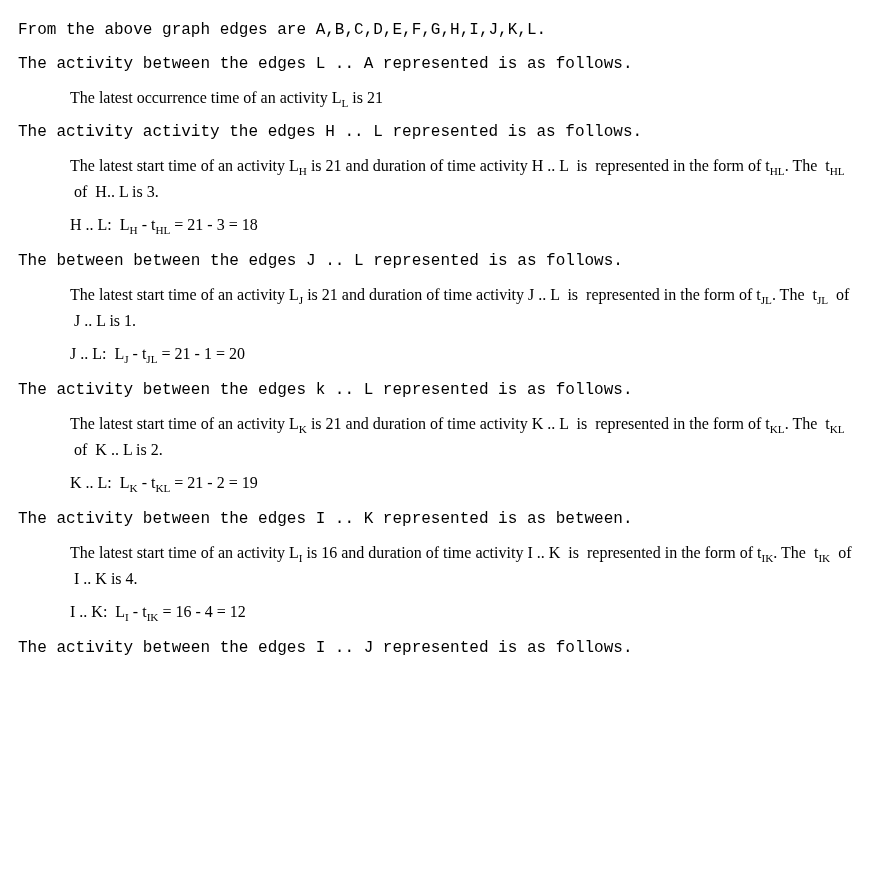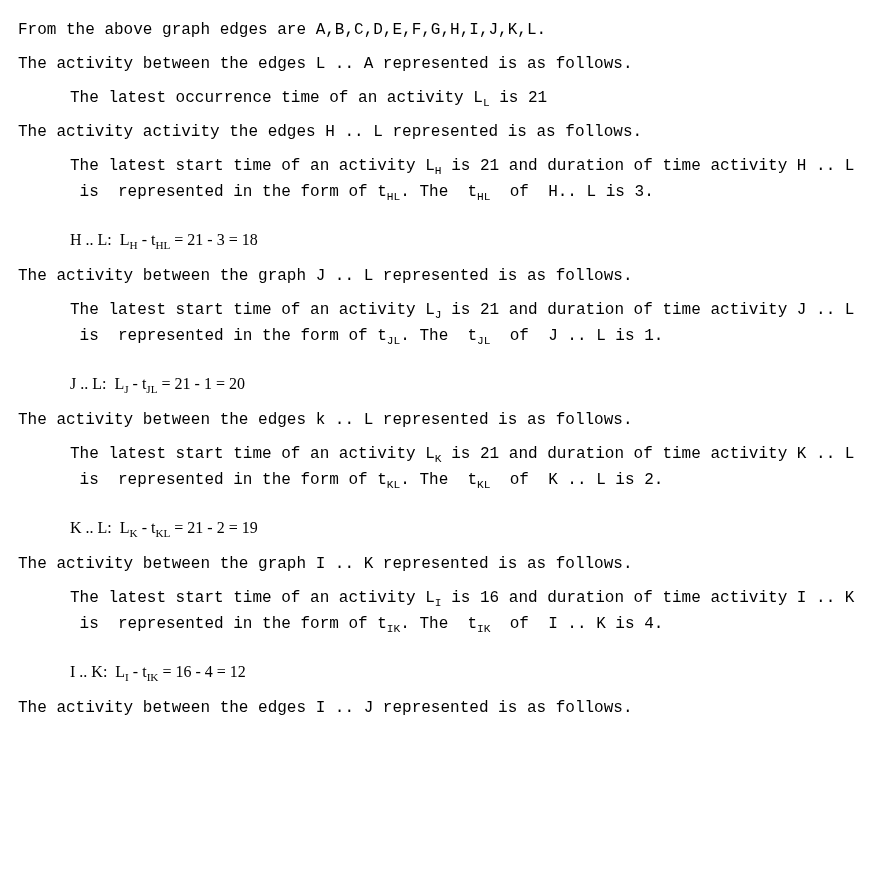--- a/index.html
+++ b/index.html
@@ -18,25 +18,24 @@
       min-height: 881px;
     }
     .paragraph {
       margin-bottom: 10px;
       font-family: Liberation Mono, monospace;
     }
     .indented {
       margin-left: 52px;
       margin-bottom: 8px;
       margin-top: 4px;
-      font-family: Liberation Mono, monospace;
     }
     .formula-line {
       margin-left: 52px;
-      margin-top: 22px;
+      margin-top: 9px;
       margin-bottom: 10px;
     }
     sub {
       font-size: 0.7em;
       vertical-align: sub;
     }
   </style>
 </head>
 <body>
 
@@ -55,41 +54,41 @@
   <span>The activity activity the edges H .. L represented is as follows.</span>
 </p>
 <div class="indented">
   <span>The latest start time of an activity L<sub>H</sub> is 21 and duration of time activity H .. L &nbsp;is &nbsp;represented in the form of t<sub>HL</sub>. The &nbsp;t<sub>HL</sub> &nbsp;of &nbsp;H.. L is 3.</span>
 </div>
 <div class="formula-line">
   <span>H .. L: &nbsp;L<sub>H</sub> - t<sub>HL</sub> = 21 - 3 = 18</span>
 </div>
 
 <p class="paragraph">
-  <span>The activity between the graph J .. L represented is as follows.</span>
+  <span>The between between the edges J .. L represented is as follows.</span>
 </p>
 <div class="indented">
   <span>The latest start time of an activity L<sub>J</sub> is 21 and duration of time activity J .. L &nbsp;is &nbsp;represented in the form of t<sub>JL</sub>. The &nbsp;t<sub>JL</sub> &nbsp;of &nbsp;J .. L is 1.</span>
 </div>
 <div class="formula-line">
   <span>J .. L: &nbsp;L<sub>J</sub> - t<sub>JL</sub> = 21 - 1 = 20</span>
 </div>
 
 <p class="paragraph">
   <span>The activity between the edges k .. L represented is as follows.</span>
 </p>
 <div class="indented">
   <span>The latest start time of an activity L<sub>K</sub> is 21 and duration of time activity K .. L &nbsp;is &nbsp;represented in the form of t<sub>KL</sub>. The &nbsp;t<sub>KL</sub> &nbsp;of &nbsp;K .. L is 2.</span>
 </div>
 <div class="formula-line">
   <span>K .. L: &nbsp;L<sub>K</sub> - t<sub>KL</sub> = 21 - 2 = 19</span>
 </div>
 
 <p class="paragraph">
-  <span>The activity between the graph I .. K represented is as follows.</span>
+  <span>The activity between the edges I .. K represented is as between.</span>
 </p>
 <div class="indented">
   <span>The latest start time of an activity L<sub>I</sub> is 16 and duration of time activity I .. K &nbsp;is &nbsp;represented in the form of t<sub>IK</sub>. The &nbsp;t<sub>IK</sub> &nbsp;of &nbsp;I .. K is 4.</span>
 </div>
 <div class="formula-line">
   <span>I .. K: &nbsp;L<sub>I</sub> - t<sub>IK</sub> = 16 - 4 = 12</span>
 </div>
 
 <p class="paragraph">
   <span>The activity between the edges I .. J represented is as follows.</span>

